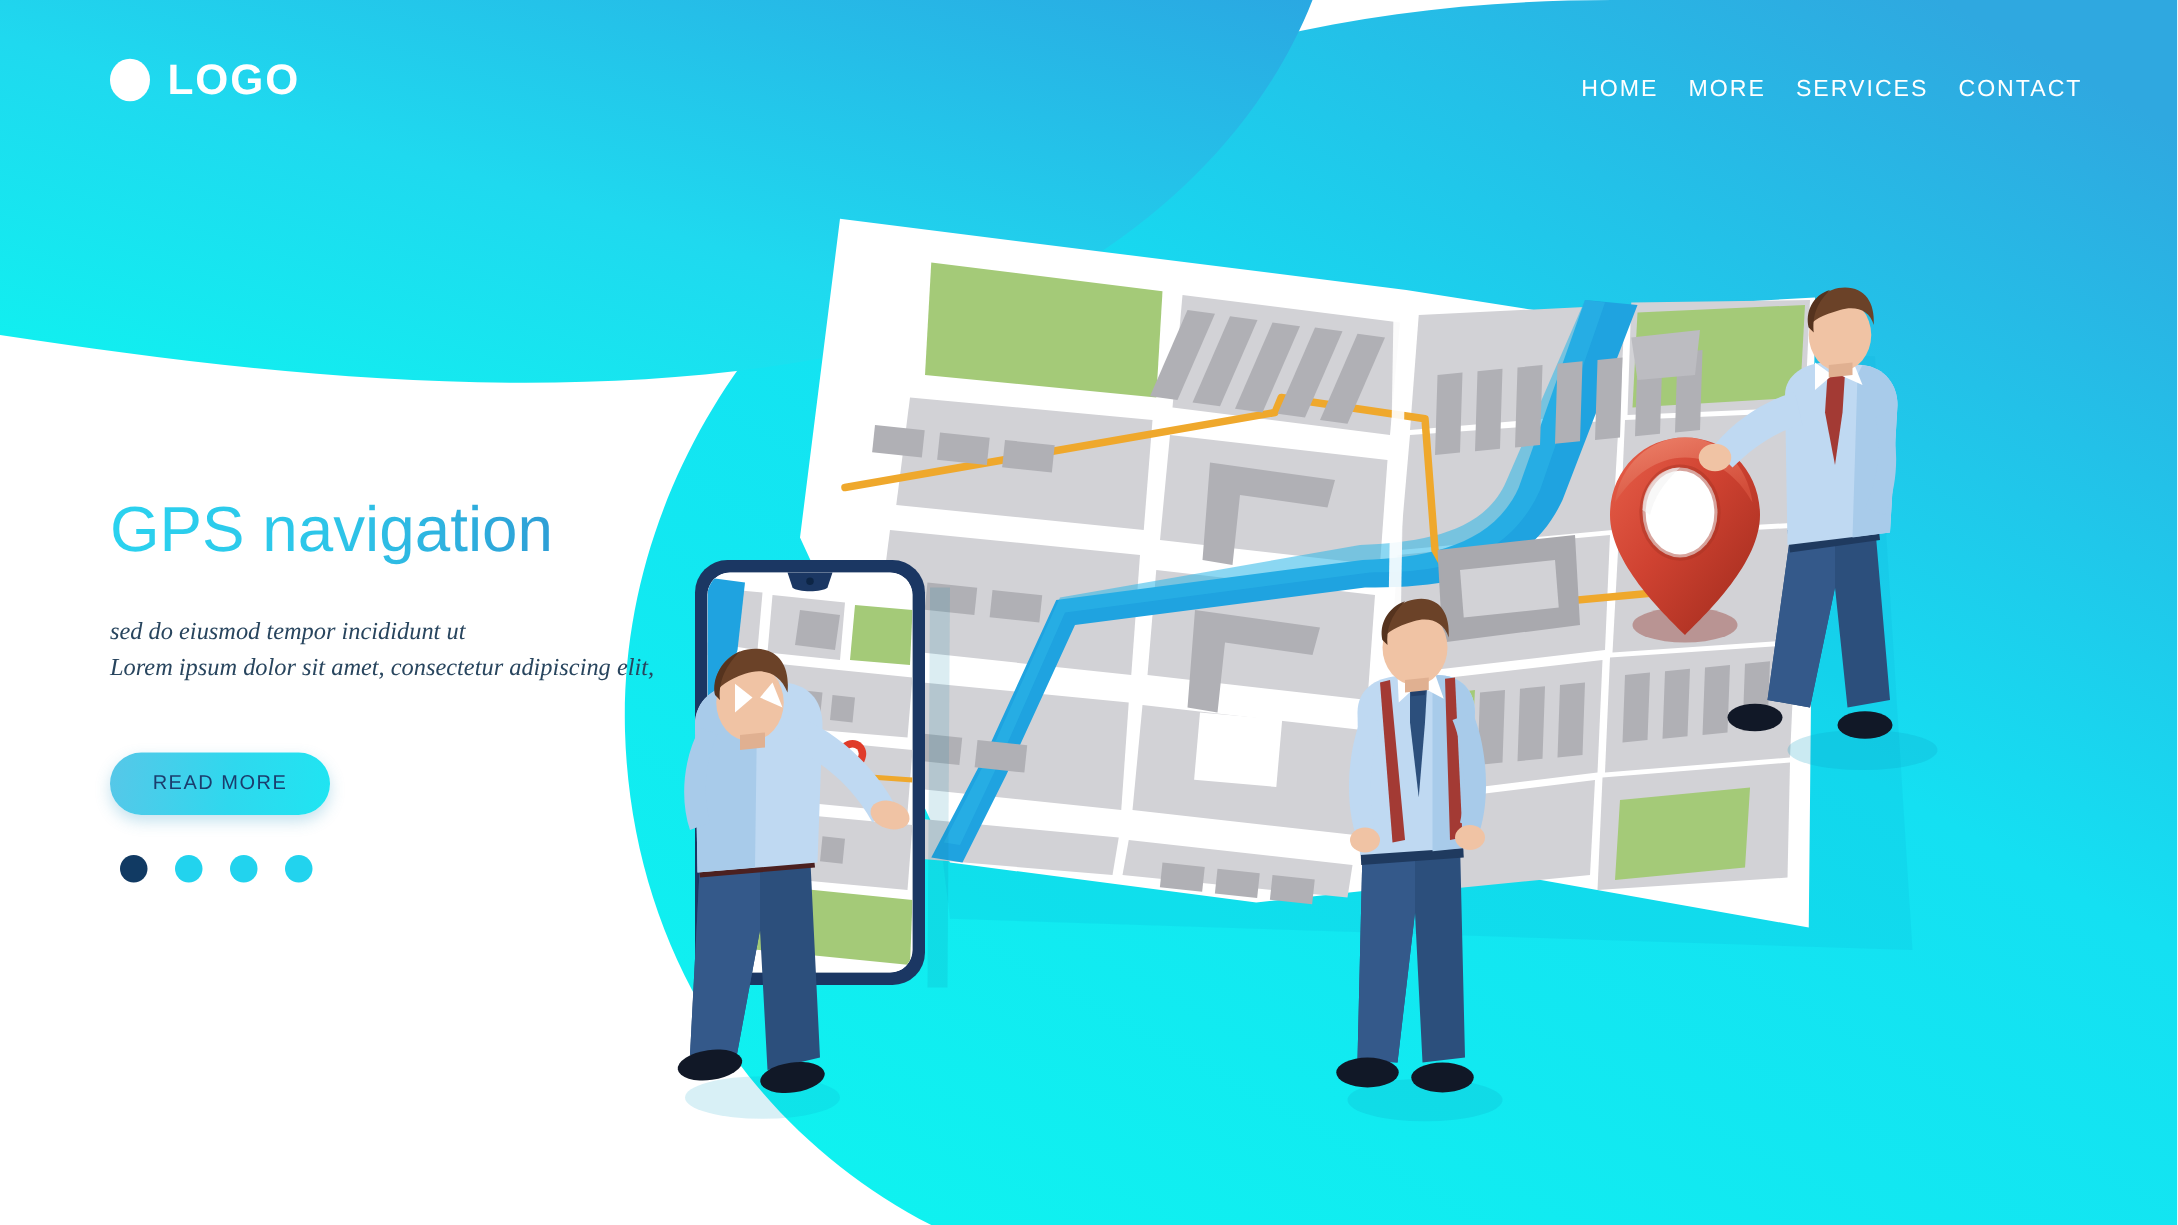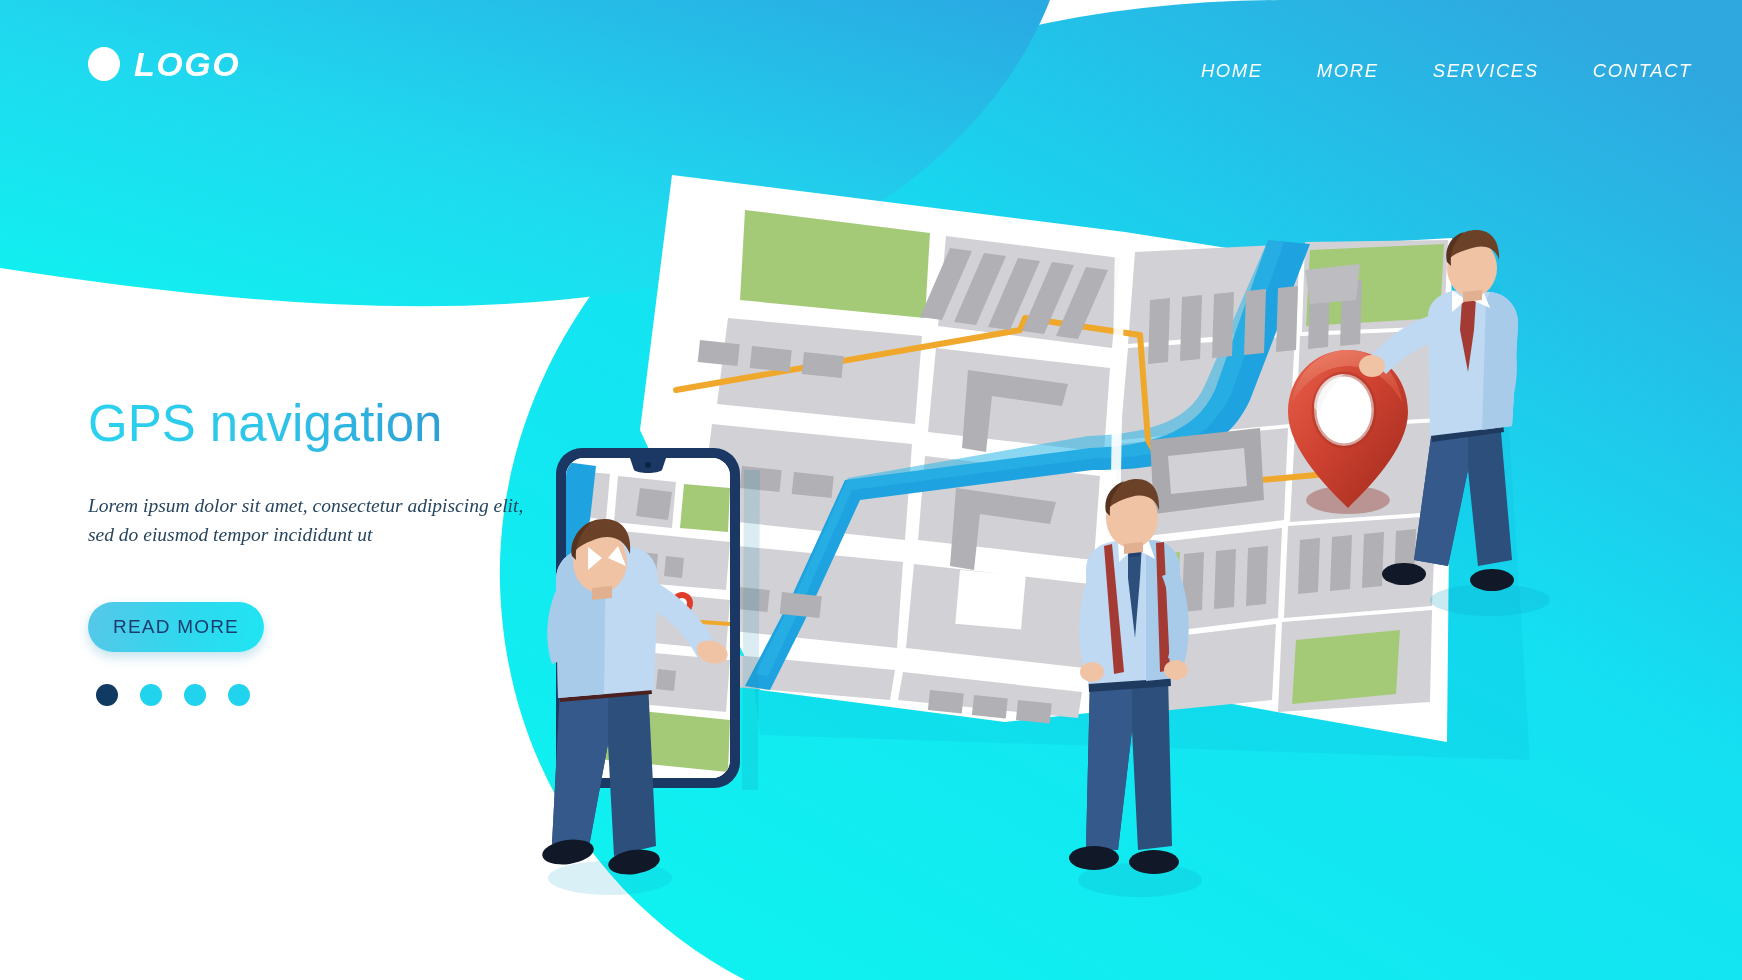--- a/index.html
+++ b/index.html
@@ -8,46 +8,46 @@
     font-family:"Liberation Sans", sans-serif;
     background:#ffffff;
     position:relative;
   }
   #stage { position:absolute; inset:0; width:1742px; height:980px; overflow:hidden; background:#fff; }
 
   
   .bg-layer { position:absolute; inset:0; width:100%; height:100%; }
 
   
-  .header { position:absolute; top:0; left:0; width:100%; height:150px; z-index:40;font-style:italic; }
+  .header { position:absolute; top:0; left:0; width:100%; height:150px; z-index:40; }
   .logo { position:absolute; left:88px; top:47px; display:flex; align-items:center; gap:14px; }
   .logo-mark { width:32px; height:34px; border-radius:50%; background:#ffffff; display:block; }
   .logo-text { color:#ffffff; font-size:34px; font-weight:700; letter-spacing:1.5px; line-height:1; }
 
-  .nav { position:absolute; right:50px; top:60px; display:flex; align-items:flex-end; gap:54px; }
+  .nav { position:absolute; right:76px; top:60px; display:flex; align-items:flex-end; gap:24px; }
   .nav-item { color:#ffffff; font-size:18.5px; letter-spacing:1.6px; font-weight:400; cursor:pointer; white-space:nowrap; }
 
   
   .hero { position:absolute; left:88px; top:396px; width:470px; z-index:35; }
   .hero-title {
     font-size:51px; font-weight:400; line-height:1.1; white-space:nowrap;
     background:linear-gradient(90deg,#2ad2ef 0%, #2ec4e8 40%, #2e9fd6 75%, #3f7fc0 100%);
     -webkit-background-clip:text; background-clip:text; color:transparent;
     -webkit-text-fill-color:transparent;
   }
   .hero-desc {
     margin-top:40px; font-style:italic; font-size:19.5px; line-height:1.48;
     color:#28455e; font-family:"Liberation Serif", serif; font-weight:400;
   }
   .hero-desc span { display:block; }
 
   .cta {
     margin-top:52px; width:176px; height:50px; border:none; border-radius:25px;
     background:linear-gradient(100deg,#57c7e8 0%, #2fd8ee 55%, #1fe5f2 100%);
-    color:#1b3d6d; font-size:19px; font-weight:400; letter-spacing:1.2px;
+    color:#1b3d6d; font-size:16px; font-weight:400; letter-spacing:1.2px;
     cursor:pointer; box-shadow:0 5px 12px rgba(60,160,200,.30);
     font-family:"Liberation Sans", sans-serif;
   }
 
   .dots { margin-top:32px; display:flex; align-items:center; gap:22px; padding-left:8px; }
   .dot { width:22px; height:22px; border-radius:50%; cursor:pointer; }
 
   
   .illustration { position:absolute; inset:0; z-index:20; }
 </style>
@@ -94,22 +94,22 @@
       <span class="nav-item">MORE</span>
       <span class="nav-item">SERVICES</span>
       <span class="nav-item">CONTACT</span>
     </nav>
   </div>
 
   <div class="hero">
     <h1 class="hero-title">GPS navigation</h1>
 
     <p class="hero-desc">
+      <span>sed do eiusmod tempor incididunt ut</span>
       <span>Lorem ipsum dolor sit amet, consectetur adipiscing elit,</span>
-      <span>sed do eiusmod tempor incididunt ut</span>
     </p>
 
     <button class="cta">READ MORE</button>
 
     <div class="dots">
       <span class="dot" style="background:#113a63"></span>
       <span class="dot" style="background:#22d3ee"></span>
       <span class="dot" style="background:#22d3ee"></span>
       <span class="dot" style="background:#22d3ee"></span>
     </div>

